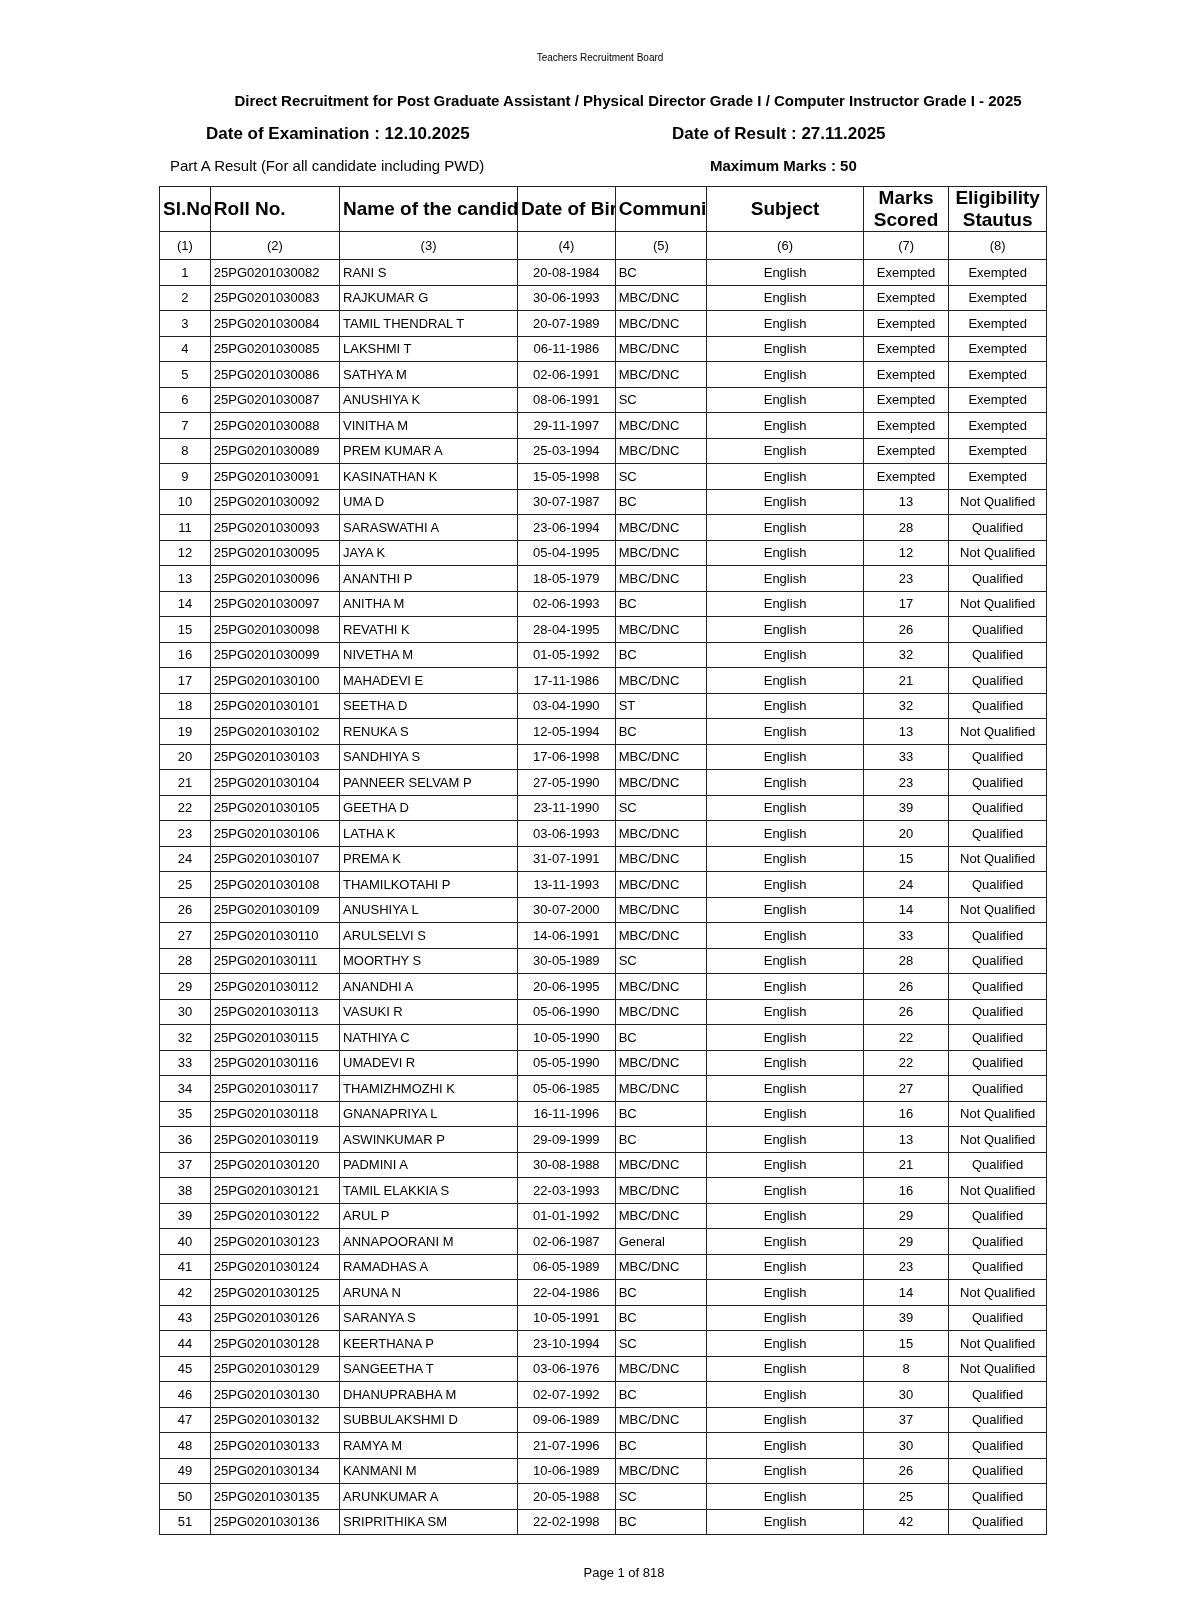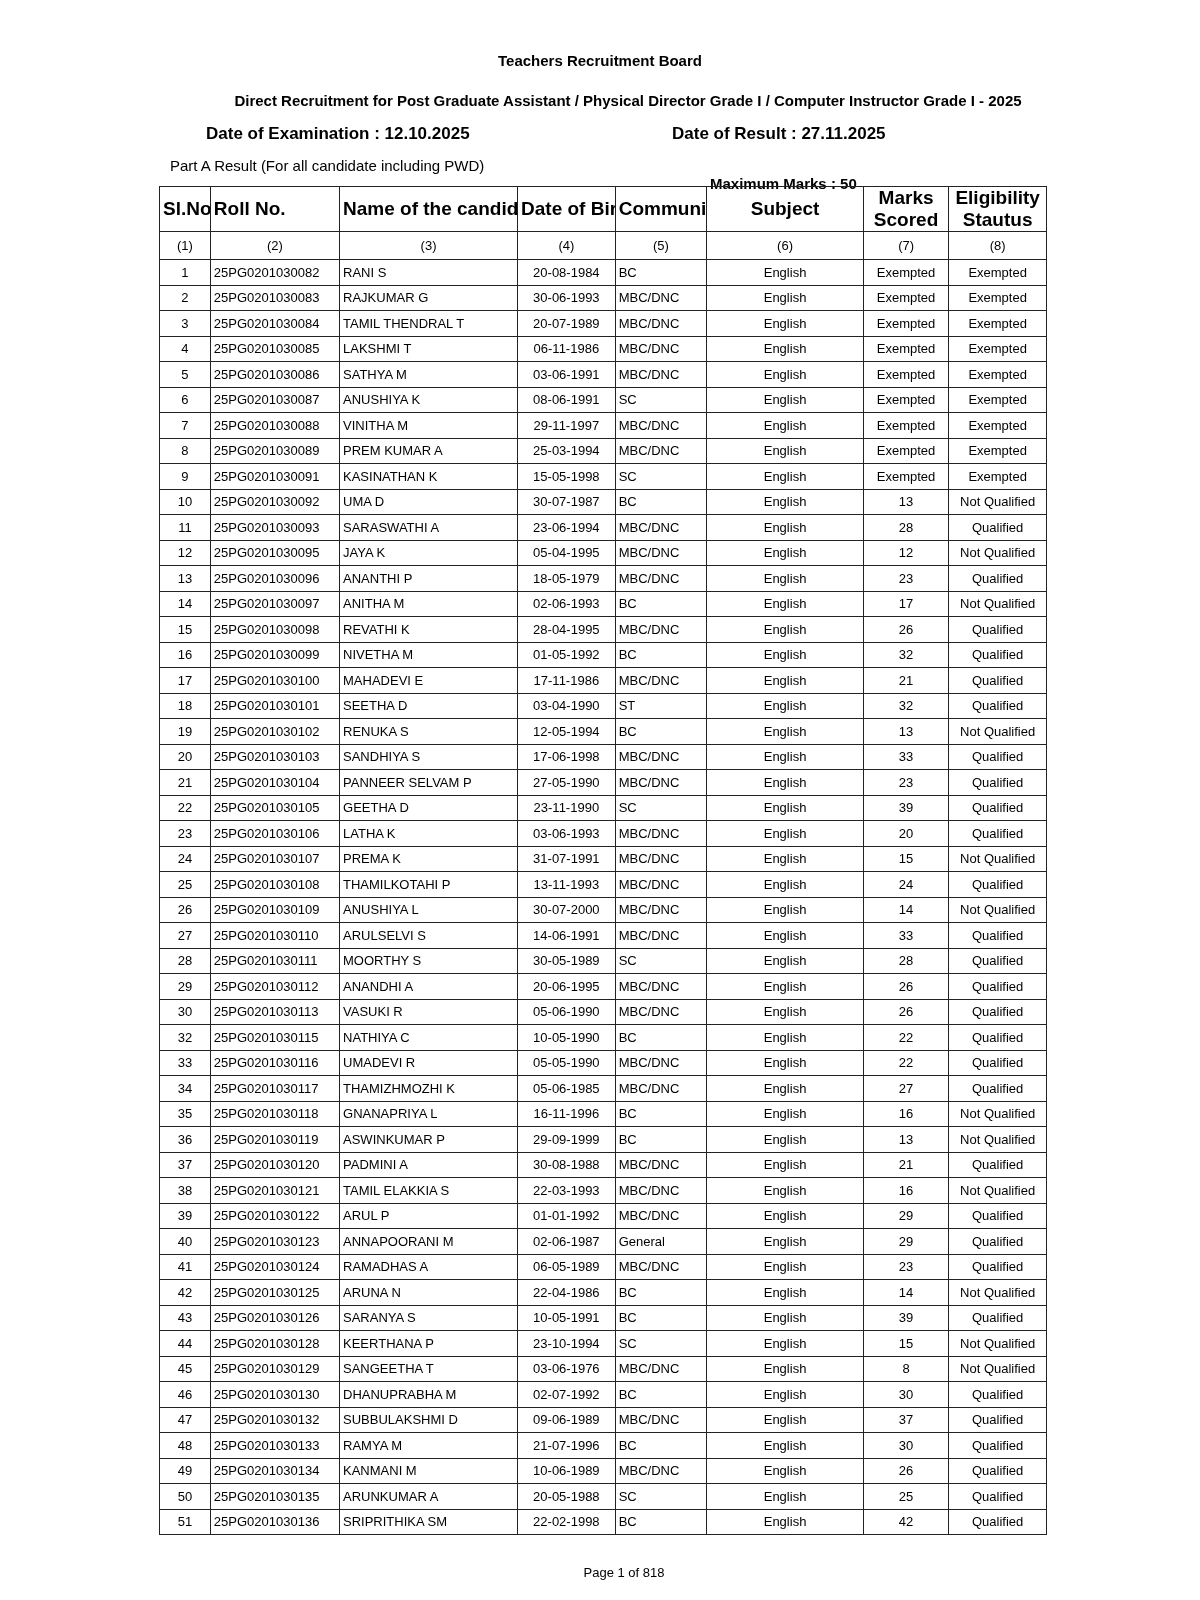--- a/index.html
+++ b/index.html
@@ -1,22 +1,22 @@
 <!DOCTYPE html>
 <html><head>
 <meta charset="utf-8">
 <style>
   html, body { margin: 0; padding: 0; background: #ffffff; }
   body { width: 1200px; height: 1600px; position: relative; font-family: "Liberation Sans", "DejaVu Sans", sans-serif; color: #000; }
-  .title { position: absolute; top: 52px; left: 0; width: 1200px; text-align: center; font-weight: bold; font-size: 15px; }
+  .title { position: absolute; top: 52px; left: 0; width: 1200px; text-align: center; font-weight: normal; font-size: 10px; }
   .subtitle { position: absolute; top: 92px; left: 0; width: 1200px; text-align: center; font-weight: bold; font-size: 15px; padding-left: 28px; }
   .exam-date { position: absolute; top: 124px; left: 206px; font-weight: bold; font-size: 17px; }
   .result-date { position: absolute; top: 124px; left: 672px; font-weight: bold; font-size: 17px; }
   .part-a { position: absolute; top: 157px; left: 170px; font-weight: normal; font-size: 15px; }
-  .max-marks { position: absolute; top: 157px; left: 710px; font-weight: bold; font-size: 15px; margin-top: 18px; }
+  .max-marks { position: absolute; top: 157px; left: 710px; font-weight: bold; font-size: 15px; }
   table { position: absolute; top: 186px; left: 159px; width: 888px; border-collapse: collapse; font-size: 13px; table-layout: fixed; }
   th, td { border: 1.5px solid #222; padding: 0 3px; height: 24.5px; white-space: nowrap; overflow: hidden; }
   th { font-weight: bold; height: 40px; font-size: 19px; margin-top: 41px; }
   tr.numrow td { height: 27px; text-align: center; }
   .c { text-align: center; }
   .l { text-align: left; }
   .footer { position: absolute; top: 1565px; left: 0; width: 1200px; text-align: center; font-size: 13px; padding-left: 24px; }
 </style>
 </head>
 <body>
@@ -99,21 +99,21 @@
         <td class="c">06-11-1986</td>
         <td class="l">MBC/DNC</td>
         <td class="c">English</td>
         <td class="c">Exempted</td>
         <td class="c">Exempted</td>
       </tr>
       <tr>
         <td class="c">5</td>
         <td class="l">25PG0201030086</td>
         <td class="l">SATHYA M</td>
-        <td class="c">03-06-1991</td>
+        <td class="c">02-06-1991</td>
         <td class="l">MBC/DNC</td>
         <td class="c">English</td>
         <td class="c">Exempted</td>
         <td class="c">Exempted</td>
       </tr>
       <tr>
         <td class="c">6</td>
         <td class="l">25PG0201030087</td>
         <td class="l">ANUSHIYA K</td>
         <td class="c">08-06-1991</td>

